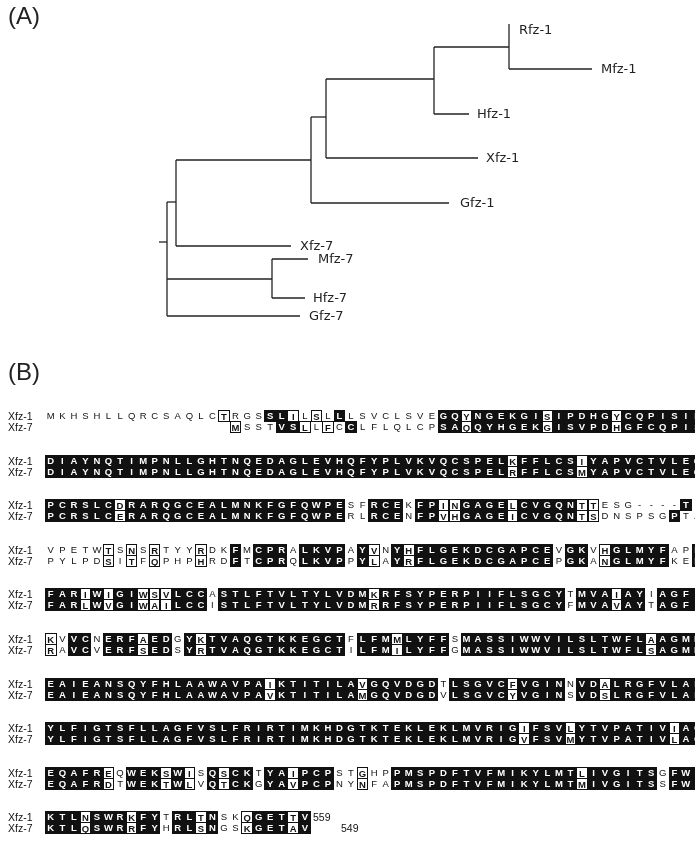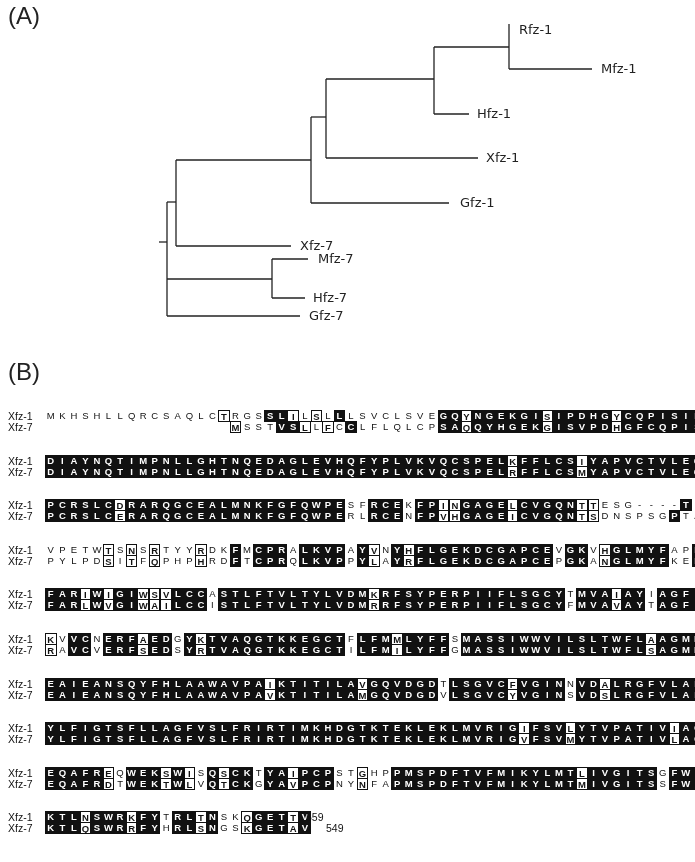--- a/index.html
+++ b/index.html
@@ -1222,21 +1222,21 @@
           <span class="aa b">N</span>
           <span class="aa n">S</span>
           <span class="aa n">K</span>
           <span class="aa w">Q</span>
           <span class="aa b">G</span>
           <span class="aa b">E</span>
           <span class="aa b">T</span>
           <span class="aa w">T</span>
           <span class="aa b">V</span>
         </span>
-        <span class="count" style="left: 298px;">559</span>
+        <span class="count" style="left: 305px;">559</span>
       </div>
       <div class="row r2">
         <span class="name">Xfz-7</span>
         <span class="seq">
           <span class="aa b">K</span>
           <span class="aa b">T</span>
           <span class="aa b">L</span>
           <span class="aa w">Q</span>
           <span class="aa b">S</span>
           <span class="aa b">W</span>
@@ -1251,16 +1251,16 @@
           <span class="aa b">N</span>
           <span class="aa n">G</span>
           <span class="aa n">S</span>
           <span class="aa w">K</span>
           <span class="aa b">G</span>
           <span class="aa b">E</span>
           <span class="aa b">T</span>
           <span class="aa w">A</span>
           <span class="aa b">V</span>
         </span>
-        <span class="count" style="left: 318px;">549</span>
+        <span class="count" style="left: 333px;">549</span>
       </div>
     </div>
   </div>
 
 </body></html>

